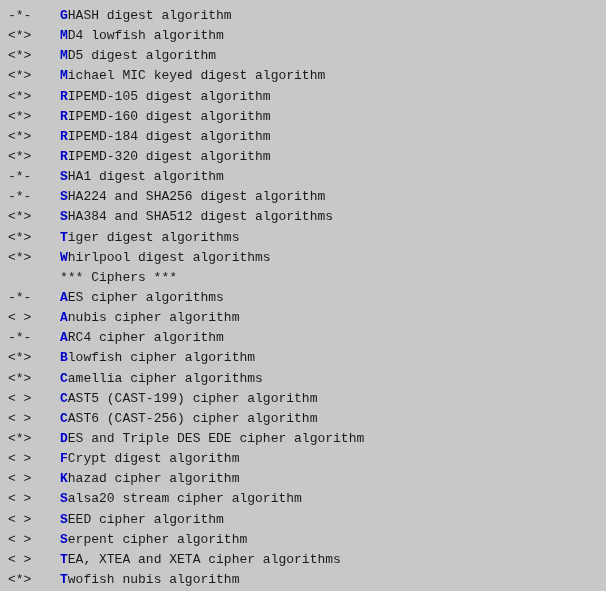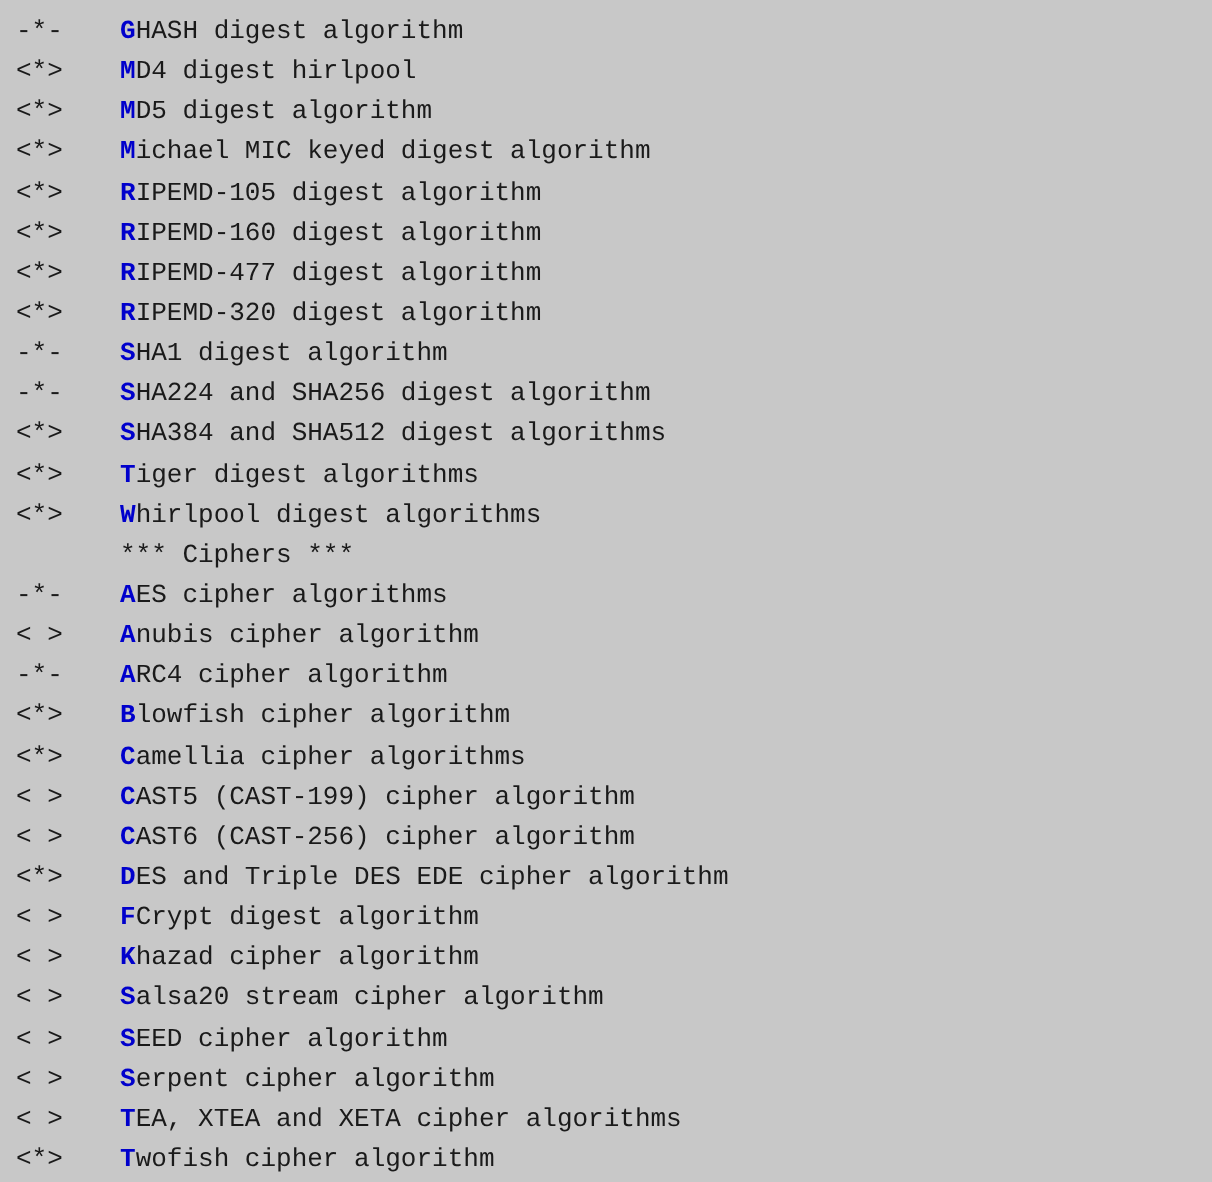--- a/index.html
+++ b/index.html
@@ -38,26 +38,26 @@
     .highlight {
       color: #0000cc;
       font-weight: bold;
     }
   </style>
 </head>
 <body>
 
 <div class="content-area">
 <div class="line"><span class="prefix">-*-   </span><span class="highlight">G</span><span>HASH digest algorithm</span></div>
-    <div class="line"><span class="prefix">&lt;*&gt;   </span><span class="highlight">M</span><span>D4 digest hirlpool</span></div>
+    <div class="line"><span class="prefix">&lt;*&gt;   </span><span class="highlight">M</span><span>D4 lowfish algorithm</span></div>
     <div class="line"><span class="prefix">&lt;*&gt;   </span><span class="highlight">M</span><span>D5 digest algorithm</span></div>
     <div class="line"><span class="prefix">&lt;*&gt;   </span><span class="highlight">M</span><span>ichael MIC keyed digest algorithm</span></div>
     <div class="line"><span class="prefix">&lt;*&gt;   </span><span class="highlight">R</span><span>IPEMD-105 digest algorithm</span></div>
     <div class="line"><span class="prefix">&lt;*&gt;   </span><span class="highlight">R</span><span>IPEMD-160 digest algorithm</span></div>
-    <div class="line"><span class="prefix">&lt;*&gt;   </span><span class="highlight">R</span><span>IPEMD-477 digest algorithm</span></div>
+    <div class="line"><span class="prefix">&lt;*&gt;   </span><span class="highlight">R</span><span>IPEMD-184 digest algorithm</span></div>
     <div class="line"><span class="prefix">&lt;*&gt;   </span><span class="highlight">R</span><span>IPEMD-320 digest algorithm</span></div>
     <div class="line"><span class="prefix">-*-   </span><span class="highlight">S</span><span>HA1 digest algorithm</span></div>
     <div class="line"><span class="prefix">-*-   </span><span class="highlight">S</span><span>HA224 and SHA256 digest algorithm</span></div>
     <div class="line"><span class="prefix">&lt;*&gt;   </span><span class="highlight">S</span><span>HA384 and SHA512 digest algorithms</span></div>
     <div class="line"><span class="prefix">&lt;*&gt;   </span><span class="highlight">T</span><span>iger digest algorithms</span></div>
     <div class="line"><span class="prefix">&lt;*&gt;   </span><span class="highlight">W</span><span>hirlpool digest algorithms</span></div>
     <div class="line"><span class="prefix">     </span><span>*** Ciphers ***</span></div>
     <div class="line"><span class="prefix">-*-   </span><span class="highlight">A</span><span>ES cipher algorithms</span></div>
     <div class="line"><span class="prefix">&lt; &gt;   </span><span class="highlight">A</span><span>nubis cipher algorithm</span></div>
     <div class="line"><span class="prefix">-*-   </span><span class="highlight">A</span><span>RC4 cipher algorithm</span></div>
@@ -65,15 +65,15 @@
     <div class="line"><span class="prefix">&lt;*&gt;   </span><span class="highlight">C</span><span>amellia cipher algorithms</span></div>
     <div class="line"><span class="prefix">&lt; &gt;   </span><span class="highlight">C</span><span>AST5 (CAST-199) cipher algorithm</span></div>
     <div class="line"><span class="prefix">&lt; &gt;   </span><span class="highlight">C</span><span>AST6 (CAST-256) cipher algorithm</span></div>
     <div class="line"><span class="prefix">&lt;*&gt;   </span><span class="highlight">D</span><span>ES and Triple DES EDE cipher algorithm</span></div>
     <div class="line"><span class="prefix">&lt; &gt;   </span><span class="highlight">F</span><span>Crypt digest algorithm</span></div>
     <div class="line"><span class="prefix">&lt; &gt;   </span><span class="highlight">K</span><span>hazad cipher algorithm</span></div>
     <div class="line"><span class="prefix">&lt; &gt;   </span><span class="highlight">S</span><span>alsa20 stream cipher algorithm</span></div>
     <div class="line"><span class="prefix">&lt; &gt;   </span><span class="highlight">S</span><span>EED cipher algorithm</span></div>
     <div class="line"><span class="prefix">&lt; &gt;   </span><span class="highlight">S</span><span>erpent cipher algorithm</span></div>
     <div class="line"><span class="prefix">&lt; &gt;   </span><span class="highlight">T</span><span>EA, XTEA and XETA cipher algorithms</span></div>
-    <div class="line"><span class="prefix">&lt;*&gt;   </span><span class="highlight">T</span><span>wofish cipher algorithm</span></div>
+    <div class="line"><span class="prefix">&lt;*&gt;   </span><span class="highlight">T</span><span>wofish nubis algorithm</span></div>
     <div class="line"><span class="prefix">     </span><span>*** Compression ***</span></div>
   </div>
 
 </body></html>

